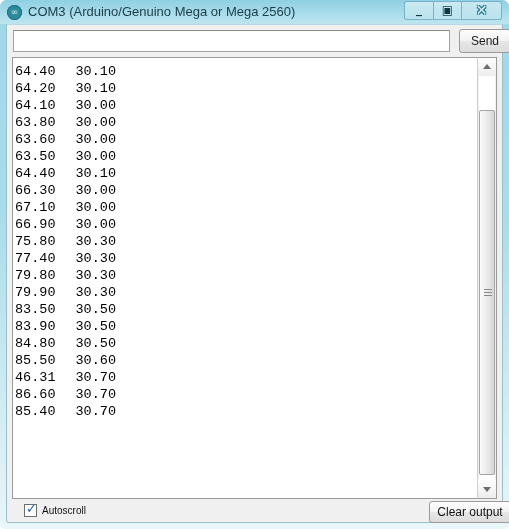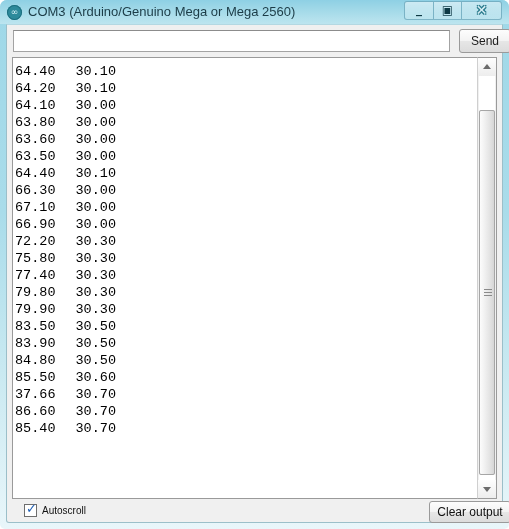--- a/index.html
+++ b/index.html
@@ -279,30 +279,29 @@
           <div class="line"><span class="v1">64.40</span><span class="v2">30.10</span></div>
           <div class="line"><span class="v1">64.20</span><span class="v2">30.10</span></div>
           <div class="line"><span class="v1">64.10</span><span class="v2">30.00</span></div>
           <div class="line"><span class="v1">63.80</span><span class="v2">30.00</span></div>
           <div class="line"><span class="v1">63.60</span><span class="v2">30.00</span></div>
           <div class="line"><span class="v1">63.50</span><span class="v2">30.00</span></div>
           <div class="line"><span class="v1">64.40</span><span class="v2">30.10</span></div>
           <div class="line"><span class="v1">66.30</span><span class="v2">30.00</span></div>
           <div class="line"><span class="v1">67.10</span><span class="v2">30.00</span></div>
           <div class="line"><span class="v1">66.90</span><span class="v2">30.00</span></div>
-          <div class="line"><span class="v1">72.20</span><span class="v2">30.30</span></div>
           <div class="line"><span class="v1">75.80</span><span class="v2">30.30</span></div>
           <div class="line"><span class="v1">77.40</span><span class="v2">30.30</span></div>
           <div class="line"><span class="v1">79.80</span><span class="v2">30.30</span></div>
           <div class="line"><span class="v1">79.90</span><span class="v2">30.30</span></div>
           <div class="line"><span class="v1">83.50</span><span class="v2">30.50</span></div>
           <div class="line"><span class="v1">83.90</span><span class="v2">30.50</span></div>
           <div class="line"><span class="v1">84.80</span><span class="v2">30.50</span></div>
           <div class="line"><span class="v1">85.50</span><span class="v2">30.60</span></div>
-          <div class="line"><span class="v1">37.66</span><span class="v2">30.70</span></div>
+          <div class="line"><span class="v1">46.31</span><span class="v2">30.70</span></div>
           <div class="line"><span class="v1">86.60</span><span class="v2">30.70</span></div>
           <div class="line"><span class="v1">85.40</span><span class="v2">30.70</span></div>
         </div>
     </div>
 
     <div id="vscroll">
       <div id="sb-track-top"></div>
       <div id="sb-track-bottom"></div>
       <div class="sb-arrow" id="sb-up">
         <span class="tri"></span>

